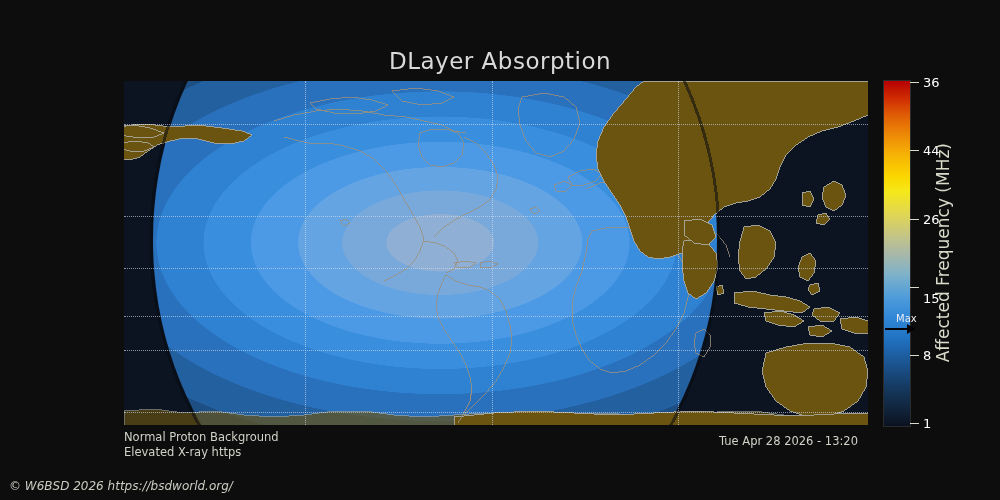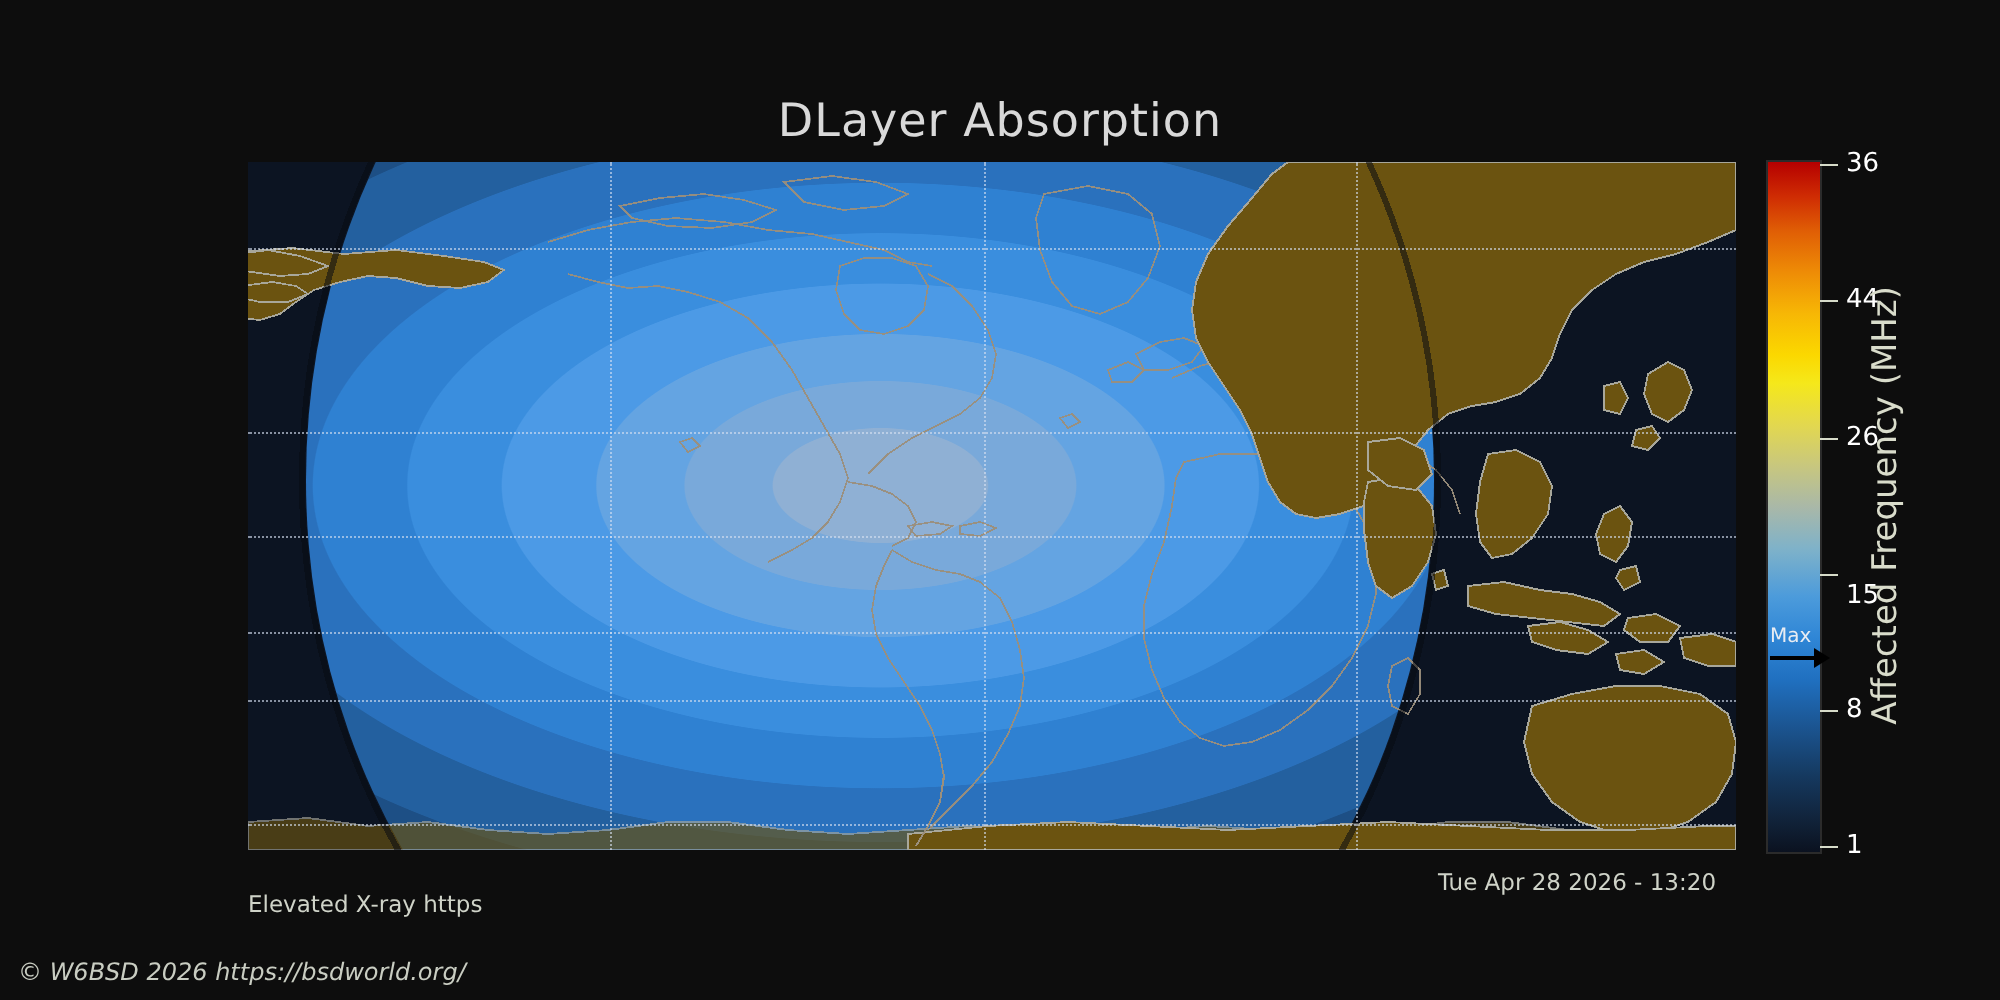--- a/index.html
+++ b/index.html
@@ -62,21 +62,21 @@
   .cbar-lab{position:absolute;left:40px;color:#ffffff;font-size:13px;transform:translateY(-50%);}
   .cbar-title{
     position:absolute;left:930px;top:80px;height:345px;width:26px;
     display:flex;align-items:center;justify-content:center;
   }
   .cbar-title span{
     writing-mode:vertical-rl;transform:rotate(180deg);
     color:#d9dccb;font-size:17px;white-space:nowrap;
   }
   .maxmark{position:absolute;left:1px;width:40px;}
-  .maxmark .mx-lab{color:#e8ecf2;font-size:10px;line-height:10px;padding-left:1px;}
+  .maxmark .mx-lab{color:#e8ecf2;font-size:10px;line-height:10px;padding-left:12px;}
   .maxmark .mx-arrow{position:relative;height:10px;}
   .maxmark .mx-arrow .shaft{position:absolute;left:1px;top:4px;width:24px;height:2px;background:#000;}
   .maxmark .mx-arrow .head{position:absolute;left:23px;top:0px;width:0;height:0;
     border-top:5px solid transparent;border-bottom:5px solid transparent;border-left:8px solid #000;}
 
   .note{position:absolute;color:#cfd3c8;font-size:11.5px;}
   .note-1{left:124px;top:430px;}
   .note-2{left:124px;top:445px;}
   .stamp{position:absolute;left:719px;top:434px;color:#cfd3c8;font-size:11.5px;}
   .copyright{position:absolute;left:9px;top:479px;color:#c9cdc2;font-size:12px;font-style:italic;text-align:center;}
@@ -308,17 +308,18 @@
         <div class="shaft"></div>
           <div class="head"></div>
       </div>
     </div>
   </div>
 
   <div class="cbar-title">
     <span>Affected Frequency (MHz)</span>
   </div>
 
+  <div class="note note-1">Normal Proton Background</div>
   <div class="note note-2">Elevated X-ray https</div>
   <div class="stamp">Tue Apr 28 2026 - 13:20</div>
   <div class="copyright">© W6BSD 2026 https://bsdworld.org/</div>
 
 </div>
 
 </body></html>

